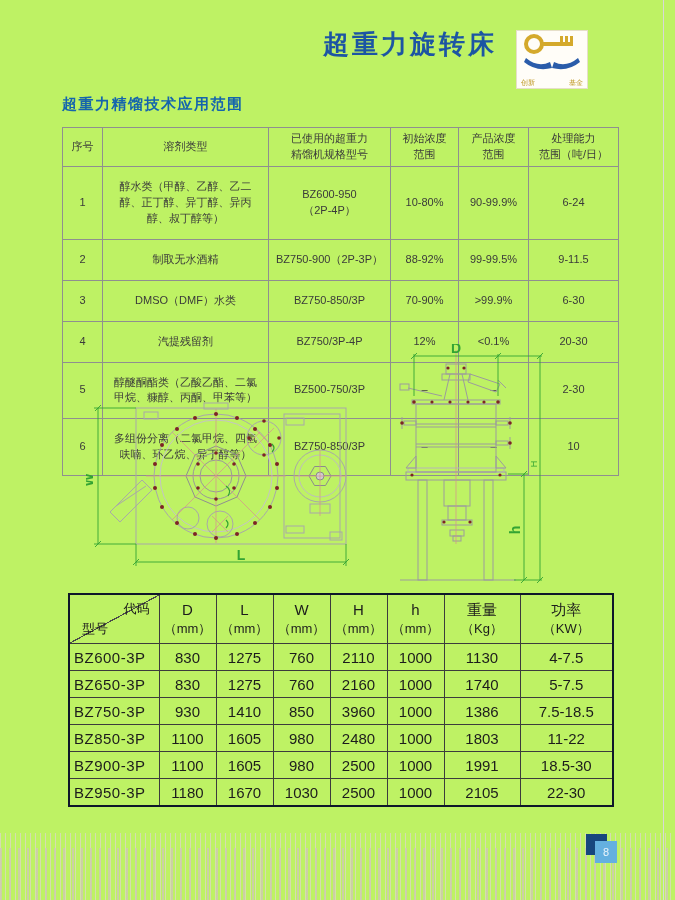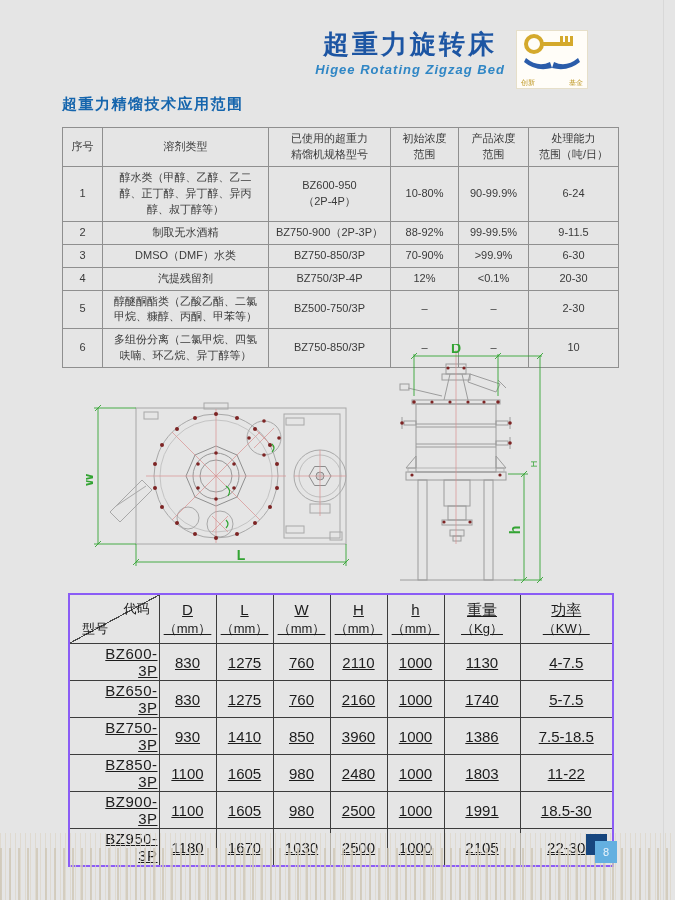--- a/index.html
+++ b/index.html
@@ -1,17 +1,17 @@
 <!DOCTYPE html>
 <html><head>
 <meta charset="utf-8">
 <style>
   html,body{margin:0;padding:0;}
   .page{
-    position:relative; width:675px; height:900px; background:#e5e5e5;
+    position:relative; width:675px; height:900px; background:#bef264;
     font-family:"Liberation Sans","DejaVu Sans",sans-serif; overflow:hidden;
     color:#333;
   }
   .edge-line{position:absolute; left:663px; top:0; width:1px; height:900px; background:#d8d8d8;}
 
   
   .header-block{position:absolute; left:300px; top:30px; width:220px; text-align:center;}
   .main-title{font-size:26px; font-weight:bold; color:#1c55a3; letter-spacing:3px; line-height:1.1;}
   .sub-title{font-size:13px; font-weight:bold; font-style:italic; color:#2f86c5; margin-top:3px; letter-spacing:1px;}
   .logo-box{position:absolute; left:516px; top:30px; width:70px; height:57px; border:1px solid #e6dfc9; background:#fffdf8;}
@@ -23,35 +23,35 @@
   .section-title{position:absolute; left:62px; font-size:15px; font-weight:bold; color:#1565ad; letter-spacing:1.5px;}
   .st1{top:95px;} .st2{top:369px;}
 
   
   table{border-collapse:collapse; table-layout:fixed;}
   .app-table{position:absolute; left:62px; top:127px; width:556px; font-size:11px; color:#3a3a3a;}
   .app-table th,.app-table td{border:1px solid #8f8f8f; text-align:center; vertical-align:middle; padding:3px 4px; line-height:1.45; font-weight:normal;}
   .app-table thead th{height:30px;}
   .app-table .hline{display:block;}
   .app-table .c-model{white-space:pre-line;}
-  .app-table td.c-solvent{padding:3px 6px;}
+  .app-table td.c-solvent{padding:12px 6px;}
 
   
   .drawing{position:absolute;}
   .dw-top{left:86px; top:394px;}
   .dw-front{left:392px; top:344px;}
 
   
-  .param-table{position:absolute; left:68px; top:593px; width:545px; font-size:15px; color:#1c1c1c; border:2px solid #8b5cf6;text-decoration:underline;}
+  .param-table{position:absolute; left:68px; top:593px; width:545px; font-size:15px; color:#1c1c1c; border:2px solid #0f172a;}
   .param-table th,.param-table td{border:1px solid #3c3c3c; text-align:center; vertical-align:middle; font-weight:normal;}
   .param-table thead th{height:46px; line-height:1.35;}
   .param-table .sym{display:block; font-size:15px;}
   .param-table .unit{display:block; font-size:13px;}
   .param-table tbody td{height:24px;}
-  .param-table tbody td:first-child{text-align:right; padding-left:17px; letter-spacing:.5px;}
+  .param-table tbody td:first-child{text-align:left; padding-left:4px; letter-spacing:.5px;}
   .corner-cell{position:relative; padding:0;
     background:linear-gradient(to bottom right, transparent calc(50% - 0.6px), #4a4a4a calc(50% - 0.6px), #4a4a4a calc(50% + 0.6px), transparent calc(50% + 0.6px));}
   .corner-top{position:absolute; top:5px; right:9px; font-size:13px;}
   .corner-bottom{position:absolute; bottom:5px; left:12px; font-size:13px;}
 
   
   .stripes-a{position:absolute; left:0; top:833px; width:675px; height:67px;
     background:repeating-linear-gradient(90deg,#ddd6c8 0 1px, transparent 1px 5px); opacity:.75;}
   .stripes-b{position:absolute; left:0; top:848px; width:675px; height:52px;
     background:repeating-linear-gradient(90deg,#cfc7b6 0 2px, transparent 2px 9px); opacity:.8;}
@@ -60,21 +60,20 @@
     display:flex; align-items:center; justify-content:center; font-size:11px; color:#eaf4fb;}
 </style>
 </head>
 <body>
 
 <div class="page">
   <div class="edge-line"></div>
 
   <div class="header-block">
     <div class="main-title">超重力旋转床</div>
-    <div class="sub-title">Higee Rotating Zigzag Bed</div>
   </div>
   <div class="logo-box">
     <svg width="64" height="40" viewBox="0 0 64 40">
 
       <circle cx="14" cy="12" r="8" fill="none" stroke="#d4a92c" stroke-width="4"></circle>
       <rect x="21" y="10" width="32" height="4" fill="#d4a92c"></rect>
       <rect x="40" y="4" width="3" height="8" fill="#d4a92c"></rect>
       <rect x="45" y="4" width="3" height="8" fill="#d4a92c"></rect>
       <rect x="50" y="4" width="3" height="10" fill="#d4a92c"></rect>
 

